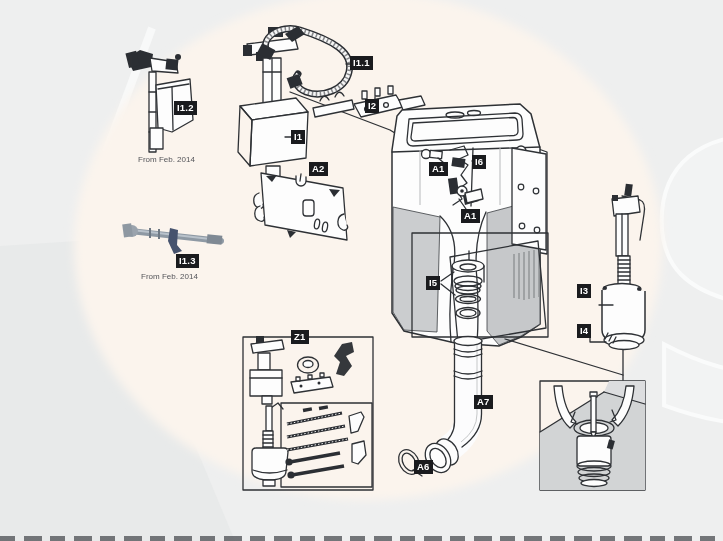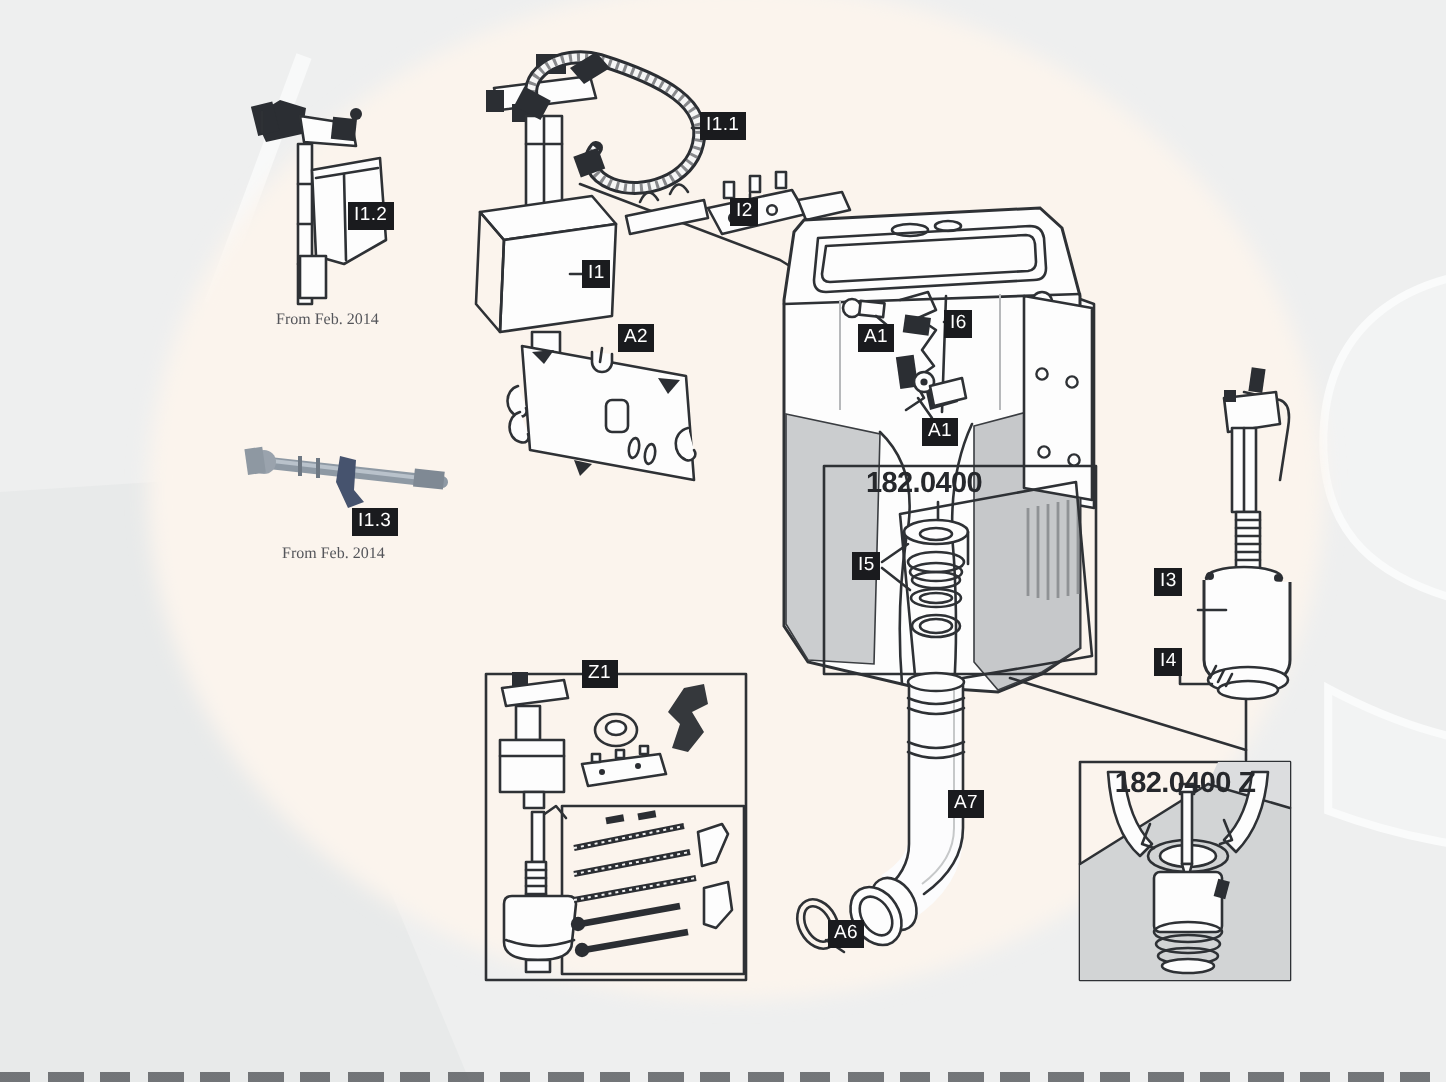--- a/index.html
+++ b/index.html
@@ -8,22 +8,22 @@
   }
   html,body{margin:0;padding:0;background:#ddd;}
   .stage{position:relative;width:723px;height:541px;overflow:hidden;background:var(--bg);
          font-family:"Liberation Sans","DejaVu Sans",sans-serif;}
   .stage svg{position:absolute;left:0;top:0;}
   
   .ln{stroke:var(--line);fill:none;stroke-width:1.3;stroke-linejoin:round;stroke-linecap:round;}
   .fw{fill:#fdfdfd;}
   .fd{fill:#2b2e33;stroke:none;}
   .callout{position:absolute;background:var(--label-bg);color:var(--label-fg);
-           font-size:9.5px;font-weight:normal;line-height:1;padding:2px 3px;letter-spacing:.2px;}
-  .note{position:absolute;color:var(--note);font-size:8px;font-family:Liberation Serif, serif;}
+           font-size:9.5px;font-weight:bold;line-height:1;padding:2px 3px;letter-spacing:.2px;}
+  .note{position:absolute;color:var(--note);font-size:8px;}
   .code{position:absolute;color:#26282c;font-weight:bold;font-size:14.5px;letter-spacing:-0.3px;
         text-align:center;}
   .bottom-strip{position:absolute;left:0;bottom:0;width:723px;height:5px;
     background:
       repeating-linear-gradient(90deg, var(--strip) 0 15px, rgba(0,0,0,0) 15px 24px,
                                 var(--strip) 24px 42px, rgba(0,0,0,0) 42px 50px);
     opacity:.8;}
 </style>
 </head>
 <body>
@@ -328,23 +328,21 @@
   <div class="note" style="left:138px;top:155px">From Feb. 2014</div>
   <div class="callout" style="left:176px;top:254px">I1.3</div>
   <div class="note" style="left:141px;top:272px">From Feb. 2014</div>
   <div class="callout" style="left:350px;top:56px">I1.1</div>
   <div class="callout" style="left:365px;top:99px">I2</div>
   <div class="callout" style="left:291px;top:130px">I1</div>
   <div class="callout" style="left:309px;top:162px">A2</div>
   <div class="callout" style="left:429px;top:162px">A1</div>
   <div class="callout" style="left:472px;top:155px">I6</div>
   <div class="callout" style="left:461px;top:209px">A1</div>
-  <div class="code" style="left:402px;top:234px;width:120px">182.0400</div>
   <div class="callout" style="left:426px;top:276px">I5</div>
   <div class="callout" style="left:474px;top:395px">A7</div>
   <div class="callout" style="left:414px;top:460px">A6</div>
   <div class="callout" style="left:291px;top:330px">Z1</div>
   <div class="callout" style="left:577px;top:284px">I3</div>
   <div class="callout" style="left:577px;top:324px">I4</div>
-  <div class="code" style="left:540px;top:384px;width:105px">182.0400 Z</div>
 
   <div class="bottom-strip"></div>
 </div>
 
 </body></html>

